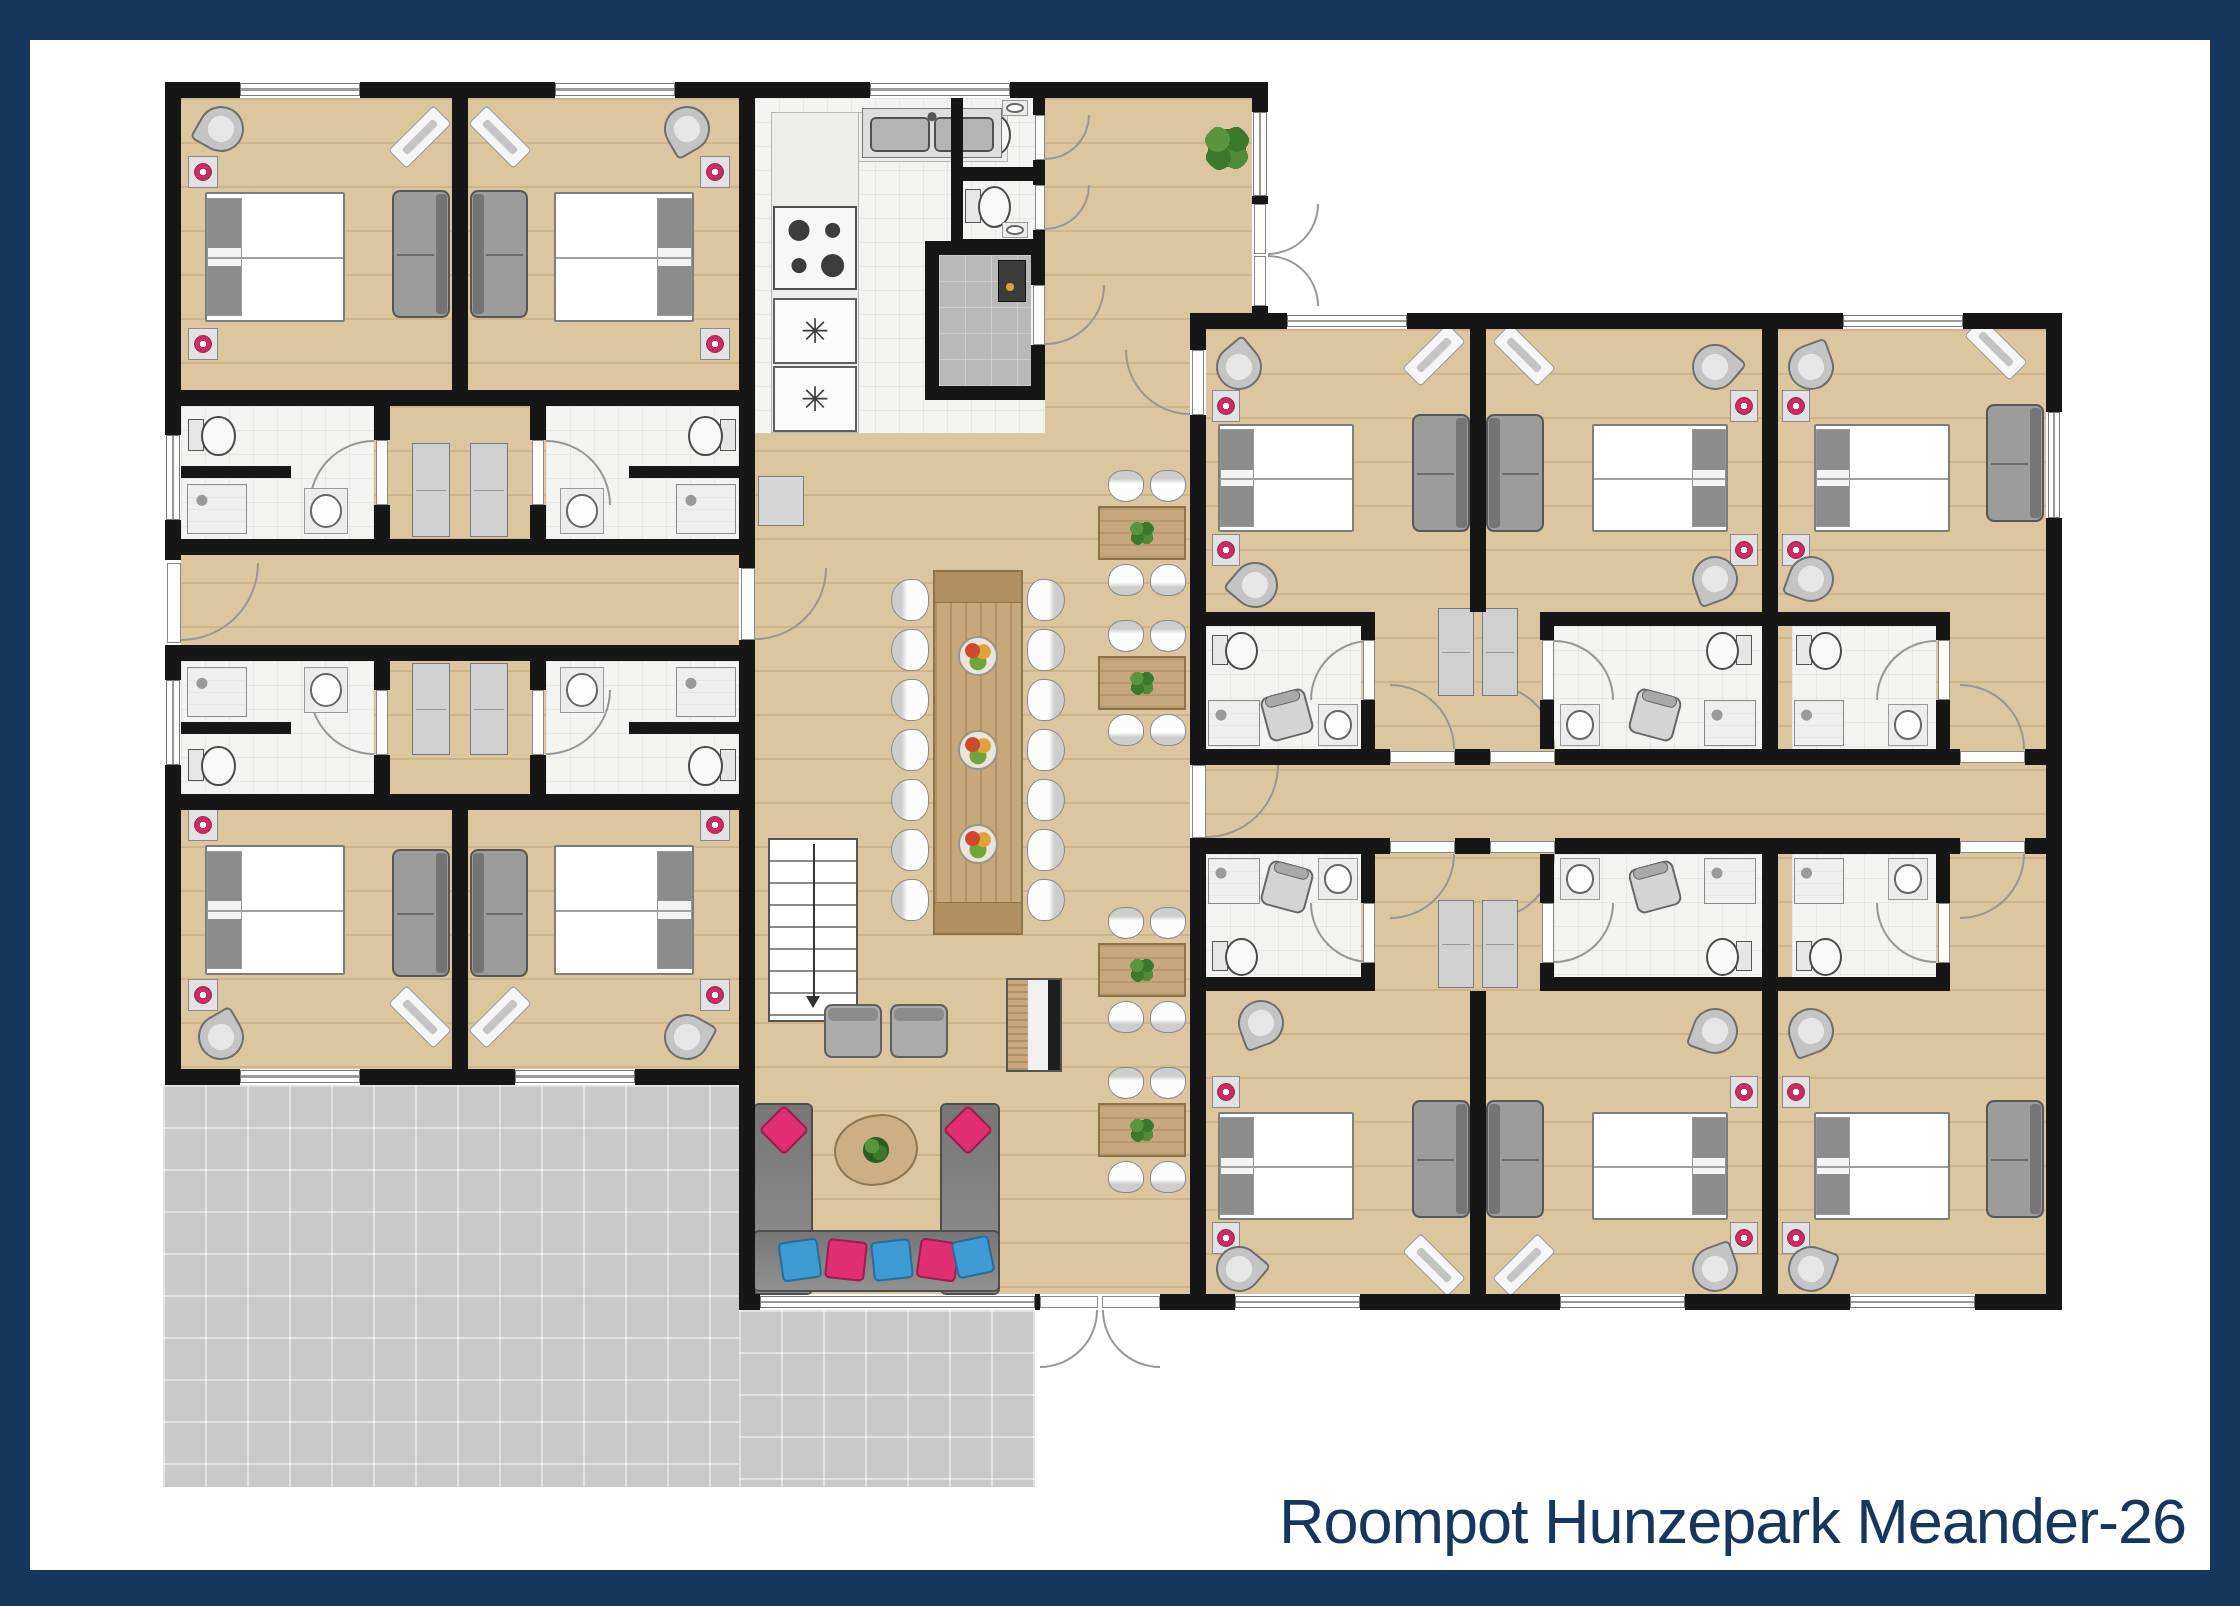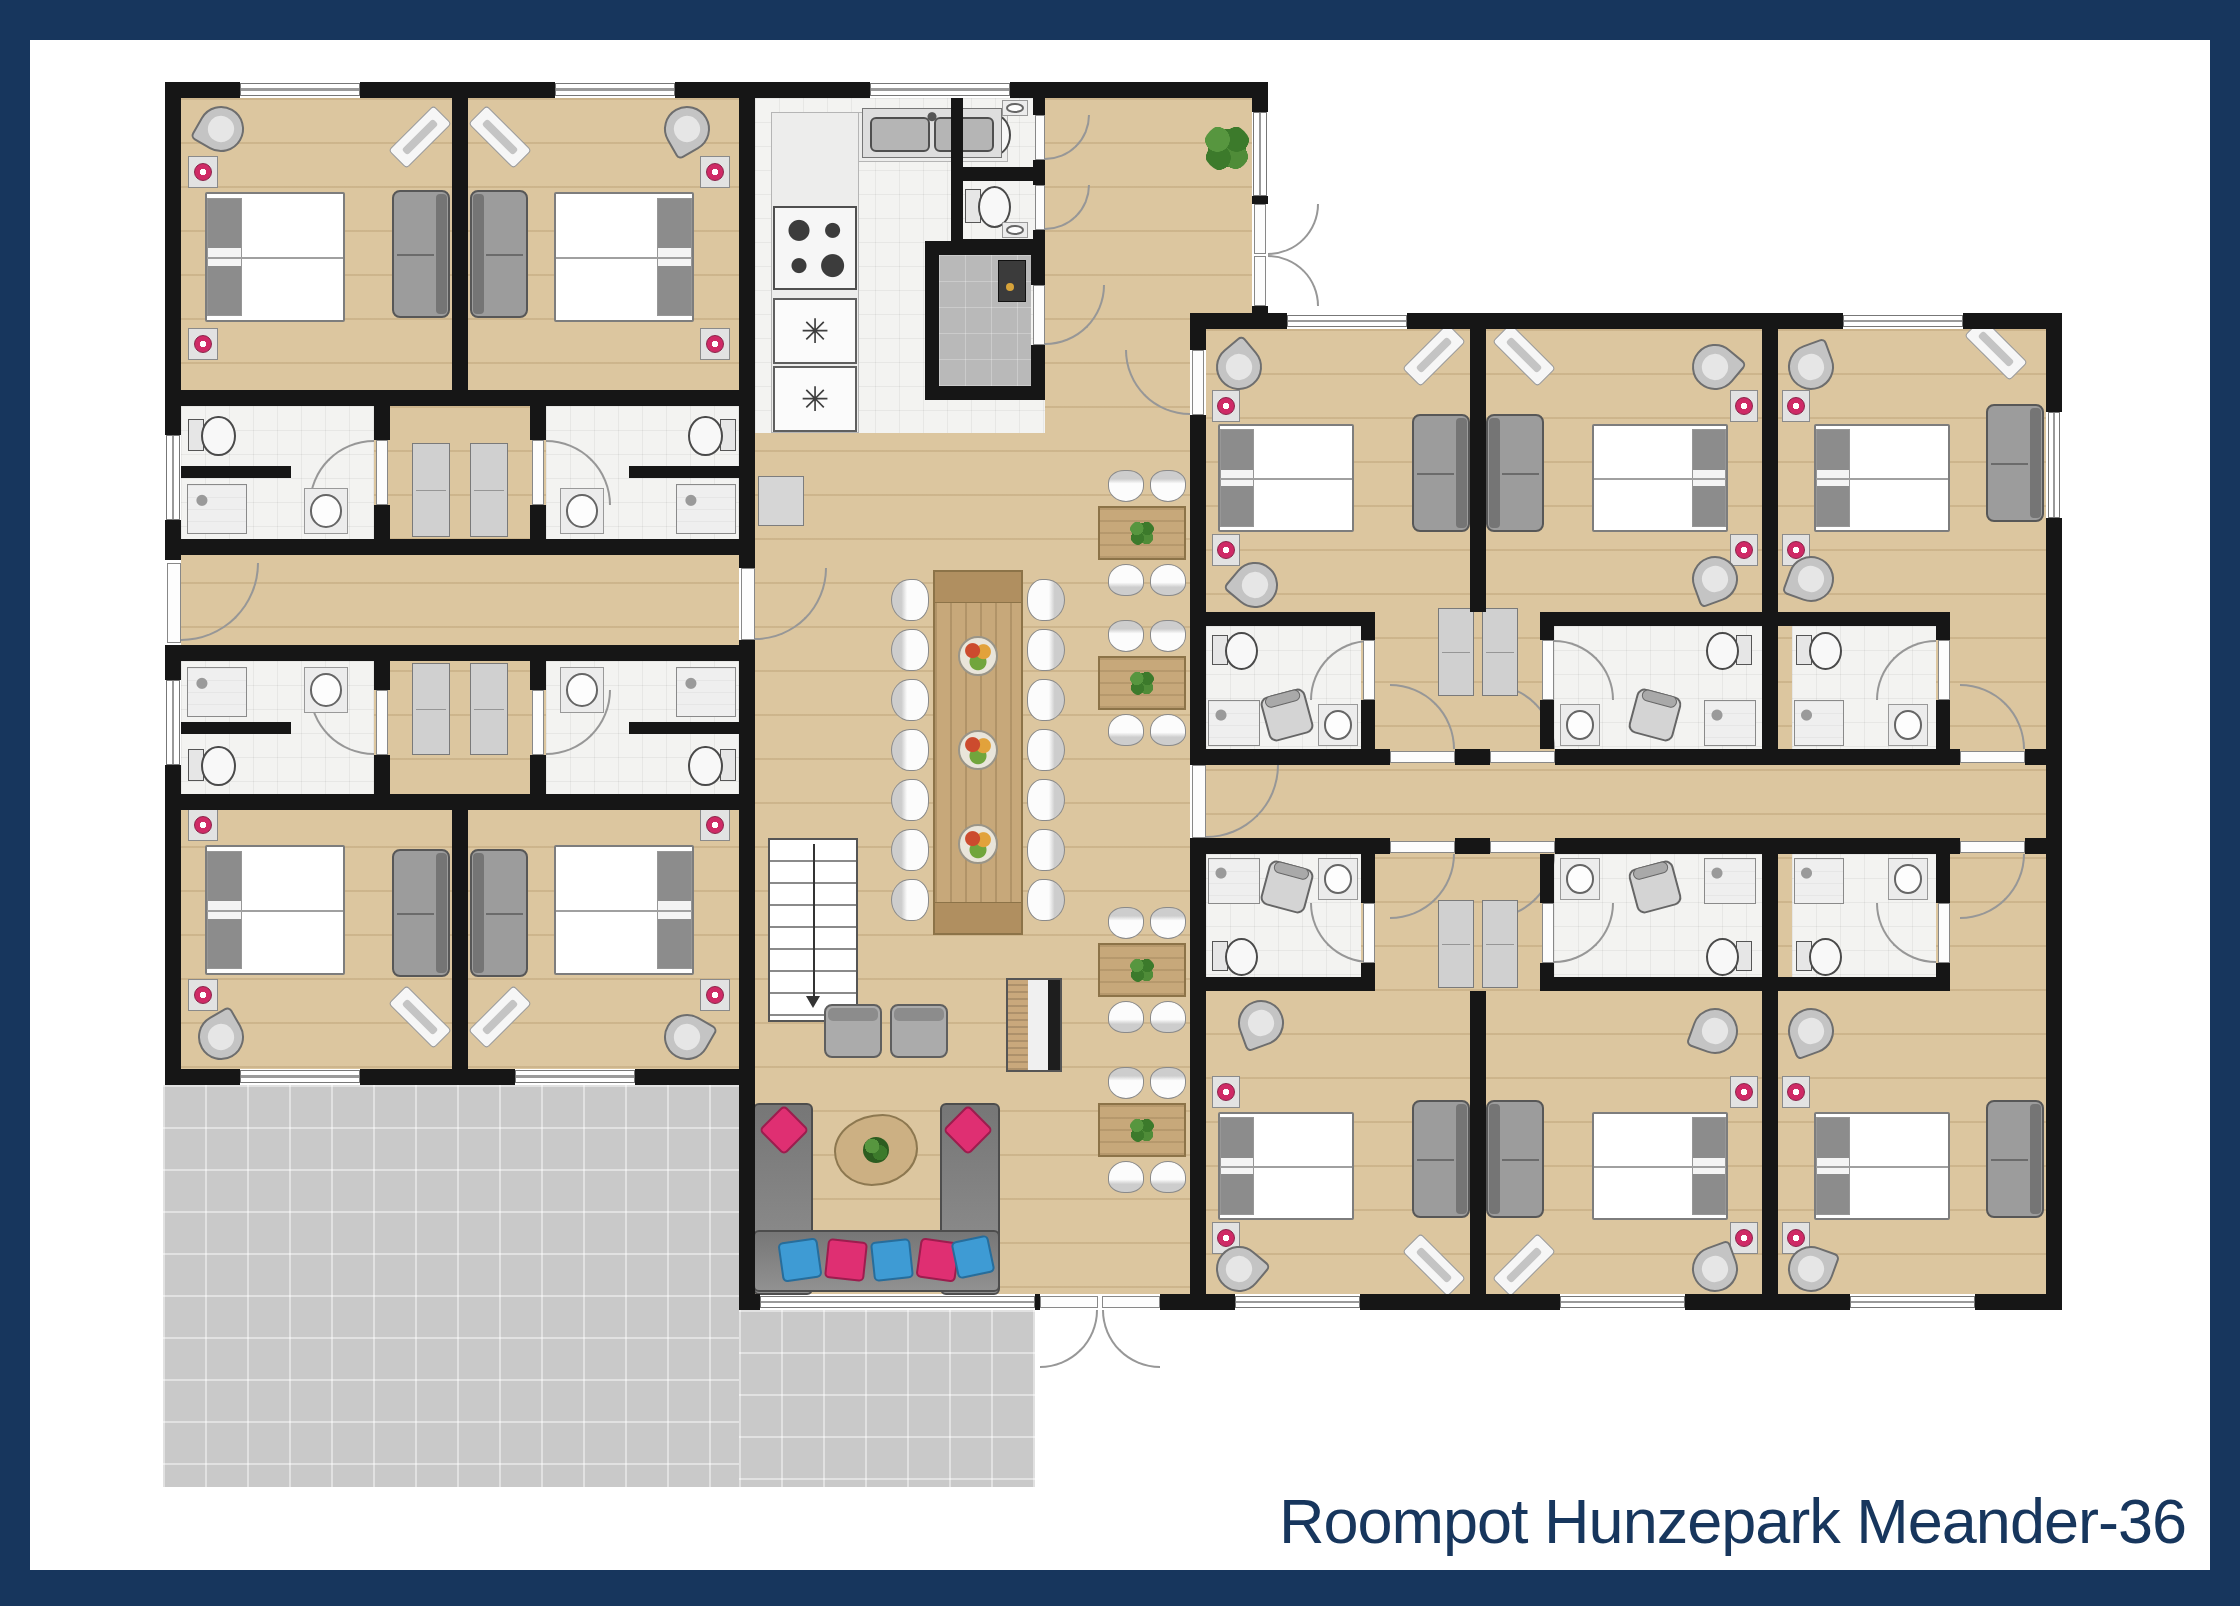--- a/index.html
+++ b/index.html
@@ -496,14 +496,14 @@
       <div class="fp cushion v-blue" style="left: 954px; top: 1238px; width: 38px; height: 38px; transform: rotate(-12deg);"></div>
       <div class="fp coffee" style="left: 834px; top: 1114px; width: 84px; height: 72px;"></div>
       <div class="fp armchair" style="left: 824px; top: 1004px; width: 58px; height: 54px;"></div>
       <div class="fp armchair" style="left: 890px; top: 1004px; width: 58px; height: 54px;"></div>
       <div class="fp tv" style="left: 1006px; top: 978px; width: 56px; height: 94px;"></div>
     </div>
   <div class="bar bar-top"></div>
   <div class="bar bar-left"></div>
   <div class="bar bar-right"></div>
   <div class="bar bar-bottom"></div>
-  <div class="title">Roompot Hunzepark Meander-36</div>
+  <div class="title">Roompot Hunzepark Meander-26</div>
 </div>
 
 </body></html>

